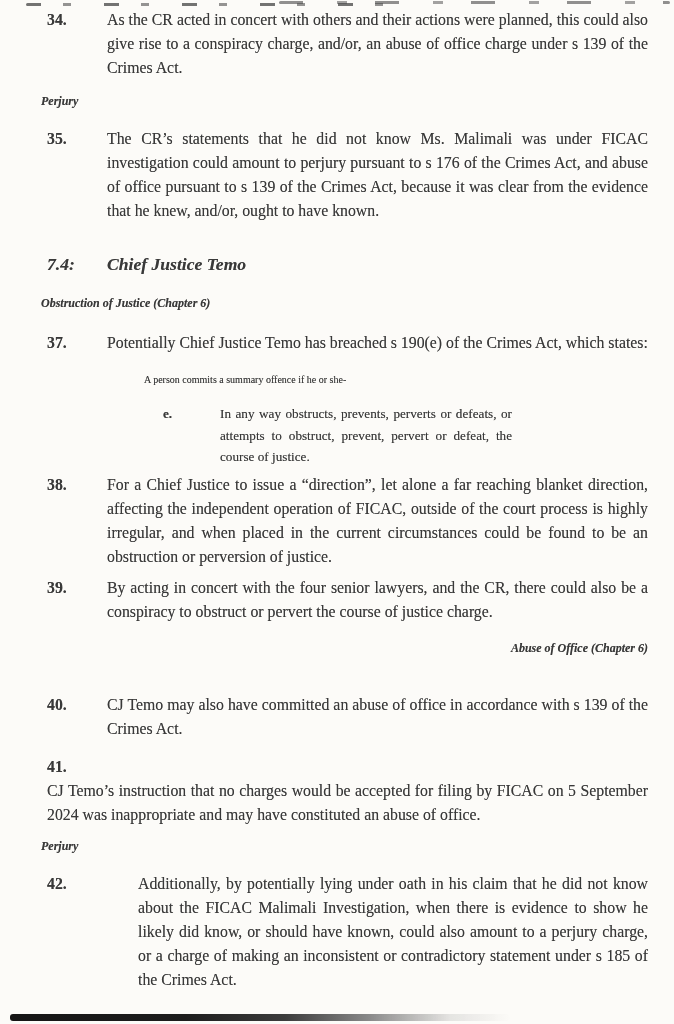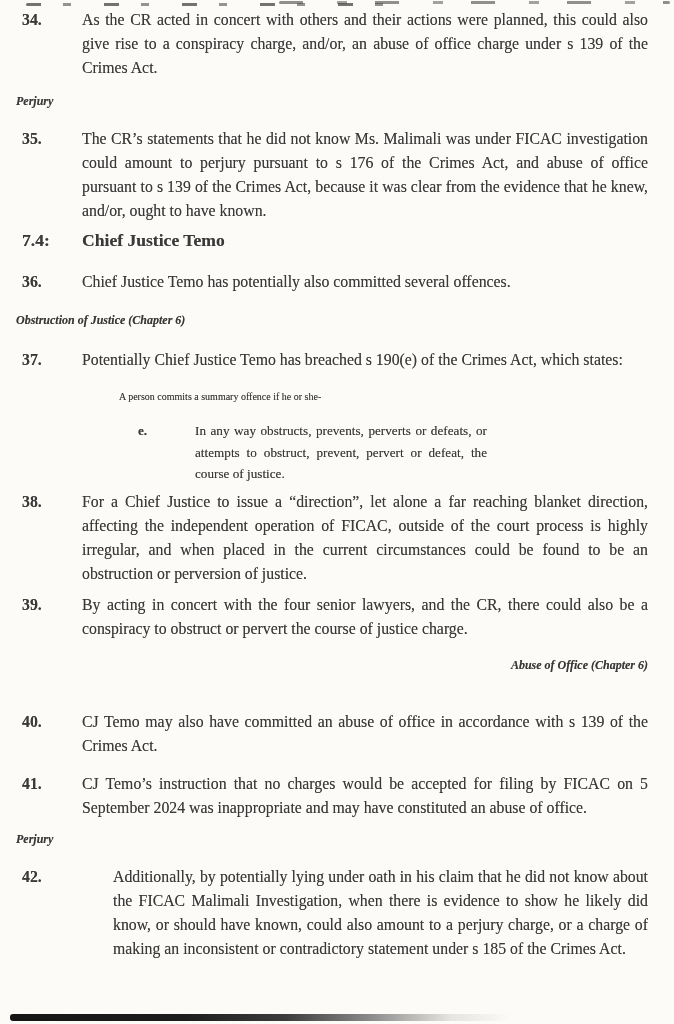--- a/index.html
+++ b/index.html
@@ -7,21 +7,21 @@
     padding: 0;
     background: #e8e8e6;
   }
   .page {
     position: relative;
     width: 674px;
     height: 1024px;
     margin: 0 auto;
     background: #fcfbf8;
     box-sizing: border-box;
-    padding: 8px 26px 0 22px;
+    padding: 8px 26px 0 47px;
     overflow: hidden;
     font-family: "Liberation Serif", "DejaVu Serif", serif;
     color: #3a3a3a;
   }
   
   .scan {
     filter: blur(0.28px) contrast(1.02);
   }
   .scan-tint { text-shadow: 0 0 0.5px rgba(70,70,70,0.55); }
 
@@ -120,31 +120,31 @@
   }
   .quote-item .qtext {
     width: 292px;
     text-align: justify;
   }
 
   
   .mt-p34     { margin-top: 0; }
   .mt-sub1    { margin-top: 9px; }
   .mt-p35     { margin-top: 14px; }
-  .mt-sec     { margin-top: 4px; }
+  .mt-sec     { margin-top: 28px; font-style: italic; }
   .mt-p36     { margin-top: 17px; }
   .mt-sub2    { margin-top: 14px; }
   .mt-p37     { margin-top: 16px; justify-content: center; }
   .mt-qintro  { margin-top: 14px; }
   .mt-qitem   { margin-top: 13px; }
   .mt-p38     { margin-top: 5px; }
   .mt-p39     { margin-top: 7px; }
   .mt-sub3    { margin-top: 12px; text-align: right; }
   .mt-p40     { margin-top: 33px; }
-  .mt-p41     { margin-top: 14px; }
+  .mt-p41     { margin-top: 14px; flex-direction: column; }
   .mt-sub4    { margin-top: 7px; }
   .mt-p42     { margin-top: 14px; gap: 31px; }
 </style>
 </head>
 <body>
 
 <div class="page">
 
   <div class="top-marks"></div>
 
@@ -160,24 +160,20 @@
     <div class="para mt-p35">
       <span class="num">35.</span>
       <span class="body">The CR’s statements that he did not know Ms. Malimali was under FICAC investigation could amount to perjury pursuant to s 176 of the Crimes Act, and abuse of office pursuant to s 139 of the Crimes Act, because it was clear from the evidence that he knew, and/or, ought to have known.</span>
     </div>
 
     <div class="section mt-sec">
       <span class="snum">7.4:</span>
       <span>Chief Justice Temo</span>
     </div>
 
-    <div class="para mt-p36">
-      <span class="num">36.</span>
-      <span class="body">Chief Justice Temo has potentially also committed several offences.</span>
-    </div>
 
     <div class="subhead mt-sub2">Obstruction of Justice (Chapter 6)</div>
 
     <div class="para mt-p37">
       <span class="num">37.</span>
       <span class="body">Potentially Chief Justice Temo has breached s 190(e) of the Crimes Act, which states:</span>
     </div>
 
     <div class="quote-intro mt-qintro">A person commits a summary offence if he or she-</div>
 

